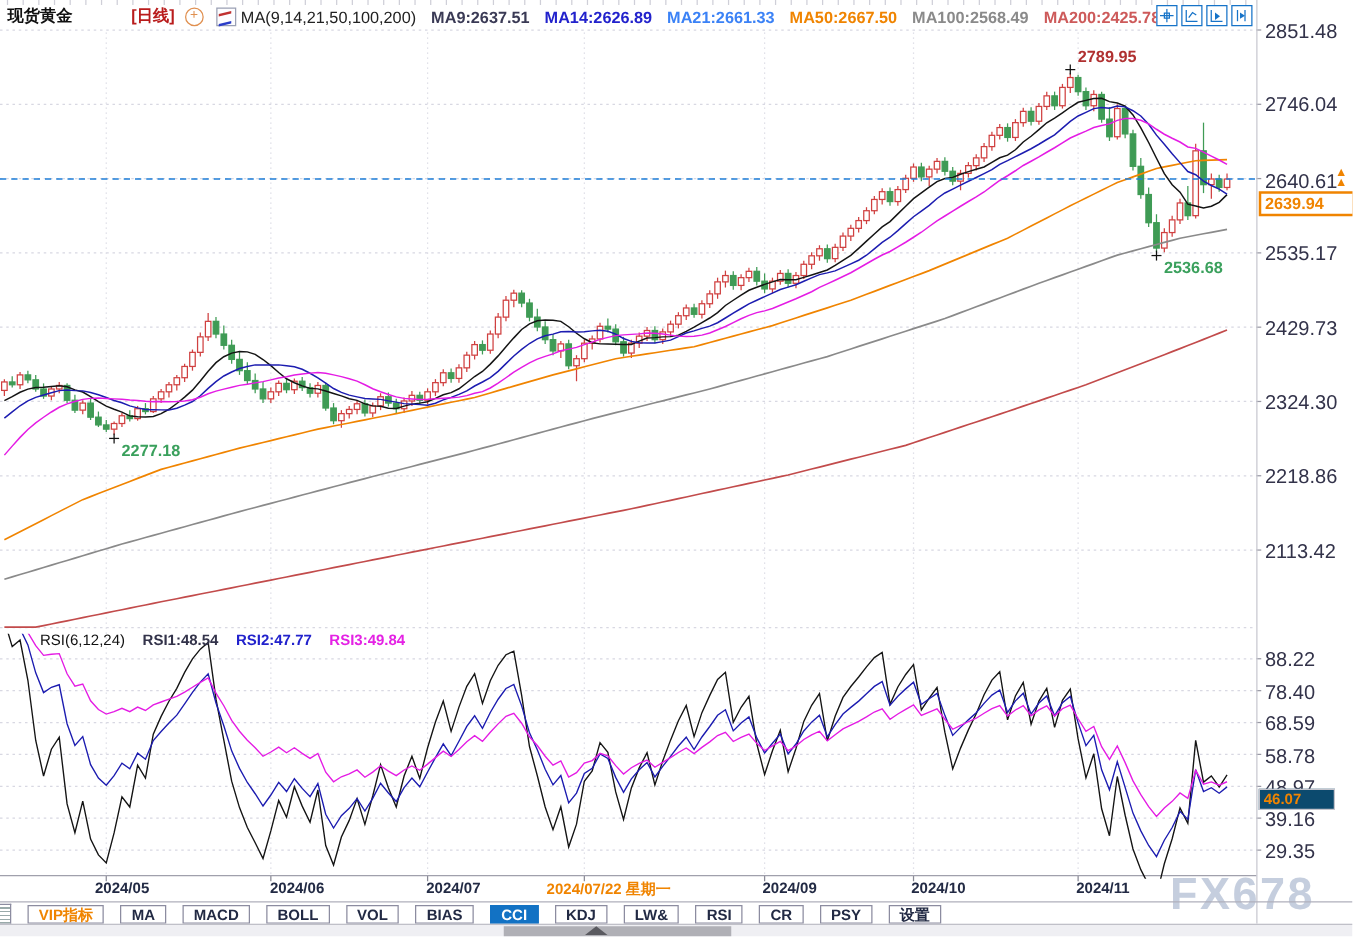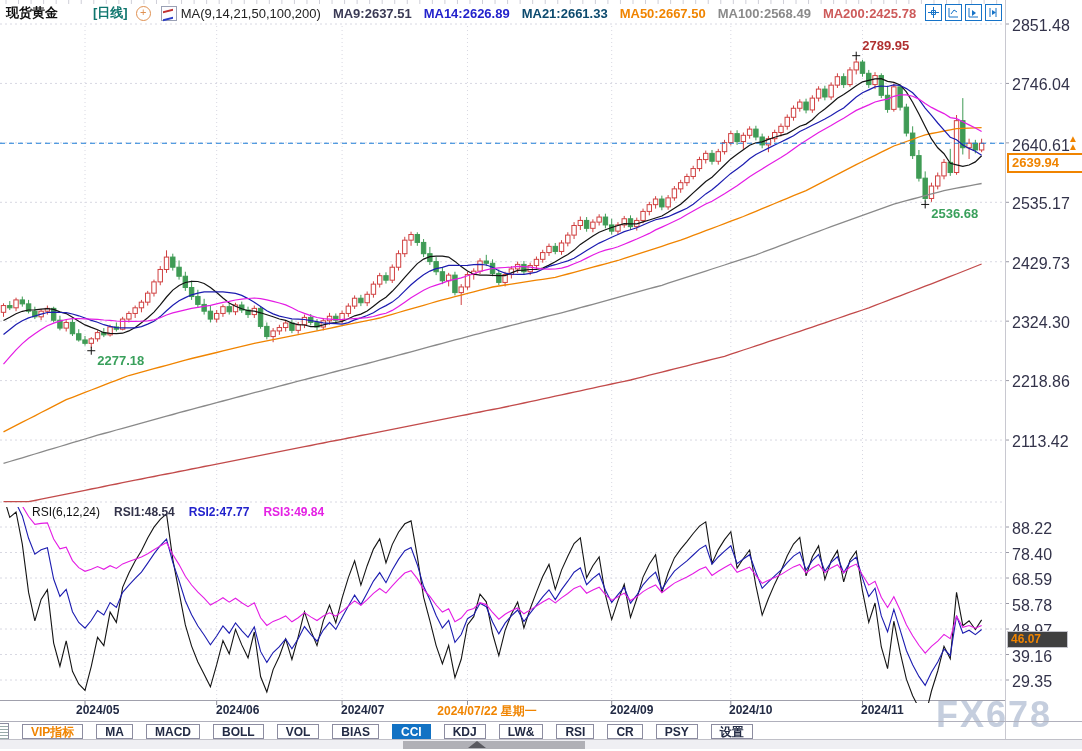--- a/index.html
+++ b/index.html
@@ -4,38 +4,38 @@
 <style>
   html,body{margin:0;padding:0;background:#fff;}
   body{width:1082px;height:751px;overflow:hidden;position:relative;
        font-family:"Liberation Sans",sans-serif;-webkit-font-smoothing:antialiased;}
   #stage{position:absolute;inset:0;}
   svg#chart-canvas{position:absolute;left:0;top:0;}
 
   
   .hdr{position:absolute;left:0;top:0;width:1082px;height:26px;display:flex;align-items:center;font-size:13px;}
   .hdr .sym{font-weight:bold;color:#111;margin-left:6px;}
-  .hdr .per{color:#0f766e;font-weight:bold;margin-left:5px;padding-left:30px;}
+  .hdr .per{color:#b91c1c;font-weight:bold;margin-left:17px;padding-left:30px;}
   .hdr .circle-plus{width:13px;height:13px;border:1px solid #e09050;border-radius:50%;color:#e09050;
         font-size:11px;line-height:11px;text-align:center;margin-left:8px;}
   .hdr .mini-chart{width:14px;height:13px;border:1px solid #9aa0b4;margin-left:10px;position:relative;background:#fdfdff;}
   .hdr .mini-chart i{position:absolute;left:1px;top:3px;width:10px;height:6px;border-bottom:2px solid #2a3cc8;border-top:2px solid #c03030;transform:skewY(-14deg);}
   .hdr .mag{color:#222;margin-left:4px;}
   .hdr .mav{margin-left:12px;font-weight:bold;}
   .hdr-icons{position:absolute;right:80px;top:4px;display:flex;gap:3px;}
   .hicon{width:15px;height:15px;border:1px solid #1673c8;background:#fff;display:flex;align-items:center;justify-content:center;}
   .hicon svg{display:block;}
 
   
   .plabel,.rlabel{position:absolute;left:1012px;width:66px;font-size:16px;color:#33334a;}
   .pcur{position:absolute;left:1007px;top:153px;width:70px;height:16px;border:2px solid #f08400;color:#f08400;
         font-weight:bold;font-size:13px;line-height:16px;padding-left:3px;background:#fff;}
   .parrow{position:absolute;left:1066px;top:135px;color:#f08400;font-size:10px;line-height:8px;text-align:center;width:14px;}
   .rcur{position:absolute;left:1007px;top:631px;width:56px;height:15px;border:1px solid #c4c4cc;color:#f08400;
-        font-weight:bold;font-size:12px;line-height:15px;padding-left:3px;background:#404040;}
+        font-weight:bold;font-size:12px;line-height:15px;padding-left:3px;background:#0c4a6e;}
 
   
   .rsihdr{position:absolute;left:0;top:503px;width:1000px;height:17px;font-size:12px;display:flex;align-items:center;padding-left:26px;}
   .rsihdr span{margin-right:14px;font-weight:bold;}
   .rsihdr .grp{color:#111;margin-left:6px;font-weight:normal;}
 
   
   .xlab{position:absolute;top:703px;font-size:12px;font-weight:bold;color:#222a44;white-space:nowrap;}
   .xl0{left:76px;} .xl1{left:216px;} .xl2{left:341px;}
   .xl3{left:412px;width:150px;text-align:center;color:#f08400;}
@@ -534,21 +534,21 @@
   <div class="hdr">
     <span class="sym">现货黄金</span>
     <span class="per">[日线]</span>
     <span class="circle-plus">+</span>
     <span class="mini-chart">
         <i></i>
       </span>
     <span class="mag">MA(9,14,21,50,100,200)</span>
     <span class="mav" style="color: rgb(58, 58, 85);">MA9:2637.51</span>
     <span class="mav" style="color: rgb(34, 34, 204);">MA14:2626.89</span>
-    <span class="mav" style="color: #0c4a6e;">MA21:2661.33</span>
+    <span class="mav" style="color: #3b82f6;">MA21:2661.33</span>
     <span class="mav" style="color: rgb(240, 132, 0); text-align: right;">MA50:2667.50</span>
     <span class="mav" style="color: rgb(138, 138, 138);">MA100:2568.49</span>
     <span class="mav" style="color: rgb(205, 90, 90);">MA200:2425.78</span>
   </div>
 
   <div class="hdr-icons">
     <span class="hicon">
       <svg width="11" height="11">
           <path d="M5.5 0v11M0 5.5h11M3.5 3.5h4v4h-4z" stroke="#1673c8" fill="none"></path>
         </svg>

